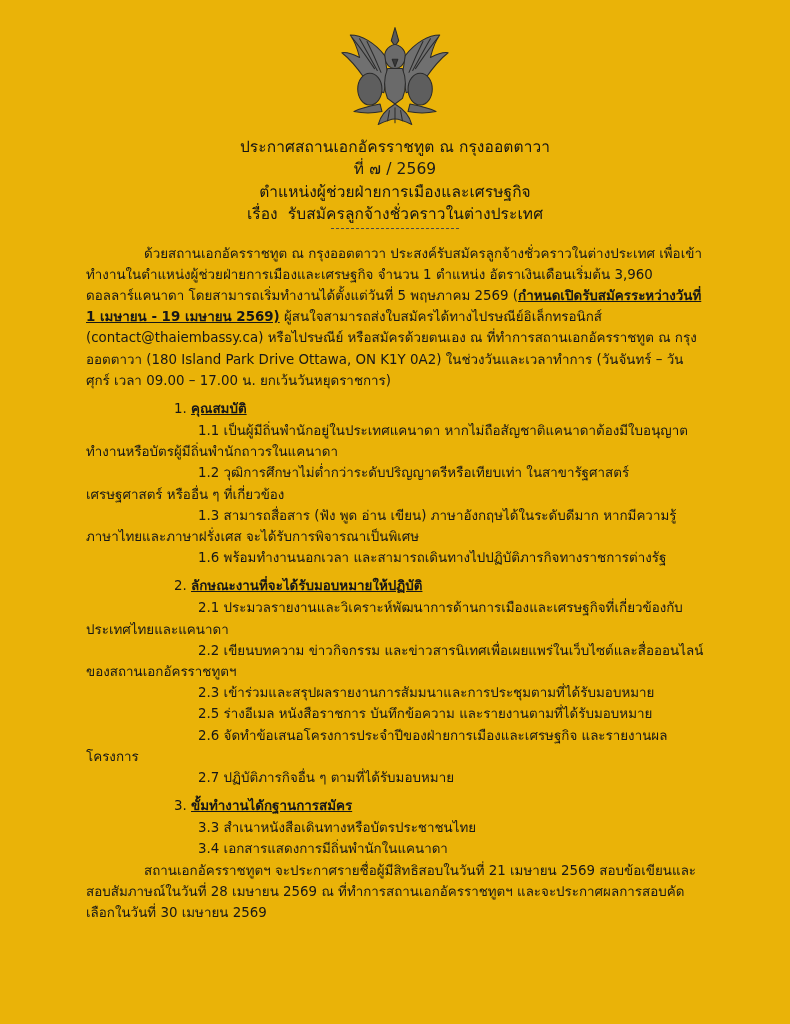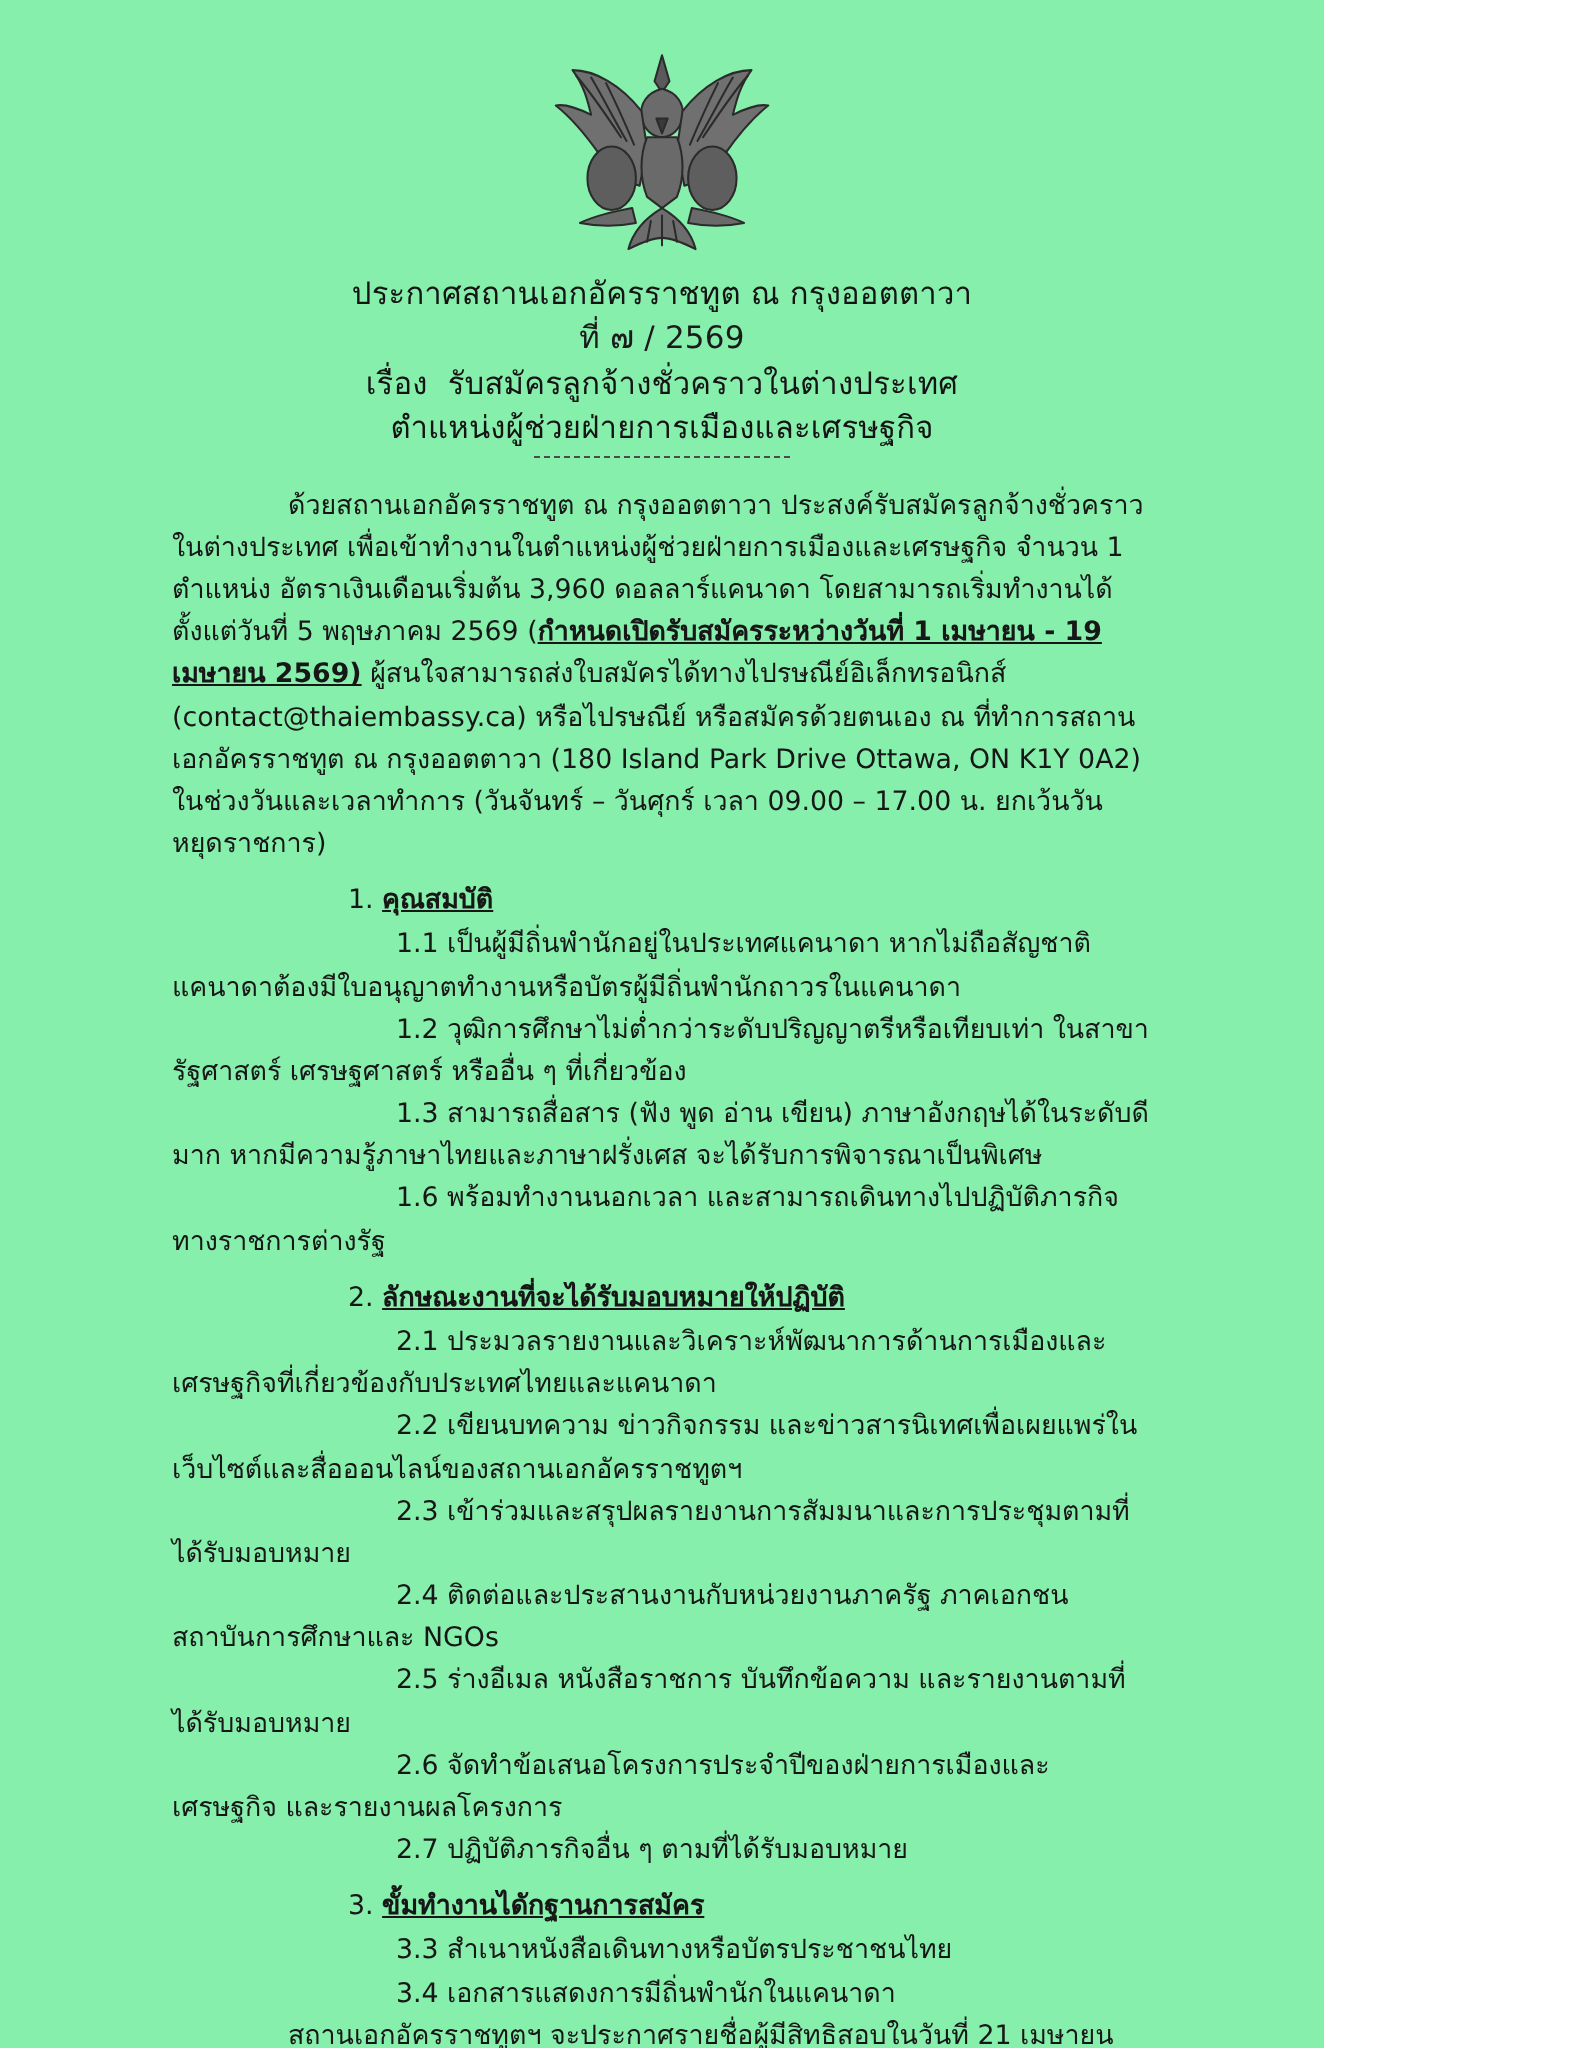--- a/index.html
+++ b/index.html
@@ -12,25 +12,25 @@
     width: 790px;
     height: 1024px;
     position: relative;
     font-family: "DejaVu Sans", "Liberation Sans", sans-serif;
     color: #1b1b1b;
     overflow: hidden;
   }
 
   .page {
     position: relative;
-    width: 662px;
+    width: 790px;
     height: 1024px;
     box-sizing: border-box;
     padding: 0;
-    background: #86efac;
+    background: #eab308;
   }
 
   
   .emblem-wrap {
     width: 100%;
     display: flex;
     justify-content: center;
     padding-top: 22px;
   }
   .emblem {
@@ -149,24 +149,24 @@
         <path d="M60 92 L60 108 M54 95 L52 106 M66 95 L68 106"></path>
       </g>
     </svg>
   </div>
 
   <div class="doc-header">
     <div class="hline">ประกาศสถานเอกอัครราชทูต ณ กรุงออตตาวา</div>
     <div class="doc-number">
       <span>ที่</span><span class="numeral">๗</span><span>/ 2569</span>
     </div>
+    <div class="hline">ตำแหน่งผู้ช่วยฝ่ายการเมืองและเศรษฐกิจ</div>
     <div class="hline">
       <span>เรื่อง</span>&nbsp;&nbsp;<span>รับสมัครลูกจ้างชั่วคราวในต่างประเทศ</span>
     </div>
-    <div class="hline">ตำแหน่งผู้ช่วยฝ่ายการเมืองและเศรษฐกิจ</div>
     <div class="divider-dash"></div>
   </div>
 
   <div class="body-block">
     <p class="para"><span>ด้วยสถานเอกอัครราชทูต ณ กรุงออตตาวา ประสงค์รับสมัครลูกจ้างชั่วคราวในต่างประเทศ เพื่อเข้าทำงานในตำแหน่งผู้ช่วยฝ่ายการเมืองและเศรษฐกิจ จำนวน 1 ตำแหน่ง อัตราเงินเดือนเริ่มต้น 3,960 ดอลลาร์แคนาดา โดยสามารถเริ่มทำงานได้ตั้งแต่วันที่ 5 พฤษภาคม 2569 (</span><span class="u-bold">กำหนดเปิดรับสมัครระหว่างวันที่ 1 เมษายน - 19 เมษายน 2569)</span><span> ผู้สนใจสามารถส่งใบสมัครได้ทางไปรษณีย์อิเล็กทรอนิกส์ (contact@thaiembassy.ca) หรือไปรษณีย์ หรือสมัครด้วยตนเอง ณ ที่ทำการสถานเอกอัครราชทูต ณ กรุงออตตาวา (180 Island Park Drive Ottawa, ON K1Y 0A2) ในช่วงวันและเวลาทำการ (วันจันทร์ – วันศุกร์ เวลา 09.00 – 17.00 น. ยกเว้นวันหยุดราชการ)</span></p>
 
     <div class="section">
       <p class="section-head">
         <span class="sec-num">1.</span>
         <span class="sec-title">คุณสมบัติ</span>
@@ -178,21 +178,20 @@
     </div>
 
     <div class="section">
       <p class="section-head">
         <span class="sec-num">2.</span>
         <span class="sec-title">ลักษณะงานที่จะได้รับมอบหมายให้ปฏิบัติ</span>
       </p>
       <p class="sub-item wrap">2.1 ประมวลรายงานและวิเคราะห์พัฒนาการด้านการเมืองและเศรษฐกิจที่เกี่ยวข้องกับประเทศไทยและแคนาดา</p>
       <p class="sub-item wrap">2.2 เขียนบทความ ข่าวกิจกรรม และข่าวสารนิเทศเพื่อเผยแพร่ในเว็บไซต์และสื่อออนไลน์ของสถานเอกอัครราชทูตฯ</p>
       <p class="sub-item wrap">2.3 เข้าร่วมและสรุปผลรายงานการสัมมนาและการประชุมตามที่ได้รับมอบหมาย</p>
-      <p class="sub-item wrap">2.4 ติดต่อและประสานงานกับหน่วยงานภาครัฐ ภาคเอกชน สถาบันการศึกษาและ NGOs</p>
       <p class="sub-item wrap">2.5 ร่างอีเมล หนังสือราชการ บันทึกข้อความ และรายงานตามที่ได้รับมอบหมาย</p>
       <p class="sub-item wrap">2.6 จัดทำข้อเสนอโครงการประจำปีของฝ่ายการเมืองและเศรษฐกิจ และรายงานผลโครงการ</p>
       <p class="sub-item wrap">2.7 ปฏิบัติภารกิจอื่น ๆ ตามที่ได้รับมอบหมาย</p>
     </div>
 
     <div class="section">
       <p class="section-head">
         <span class="sec-num">3.</span>
         <span class="sec-title">ขั้มทำงานไดักฐานการสมัคร</span>
       </p>

